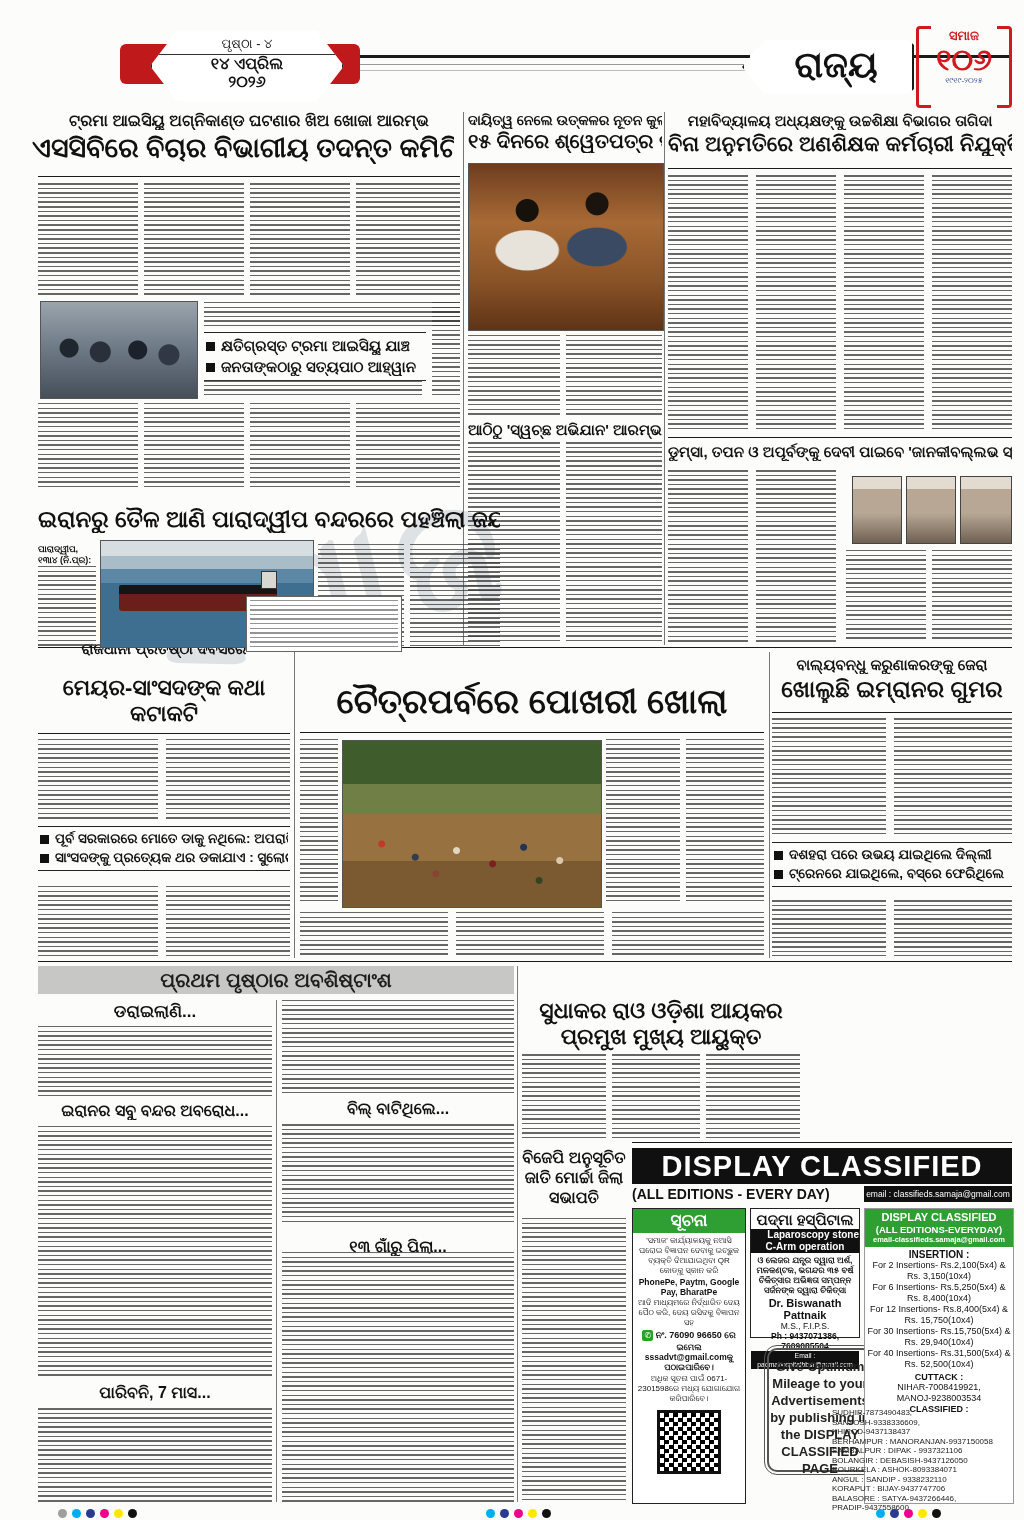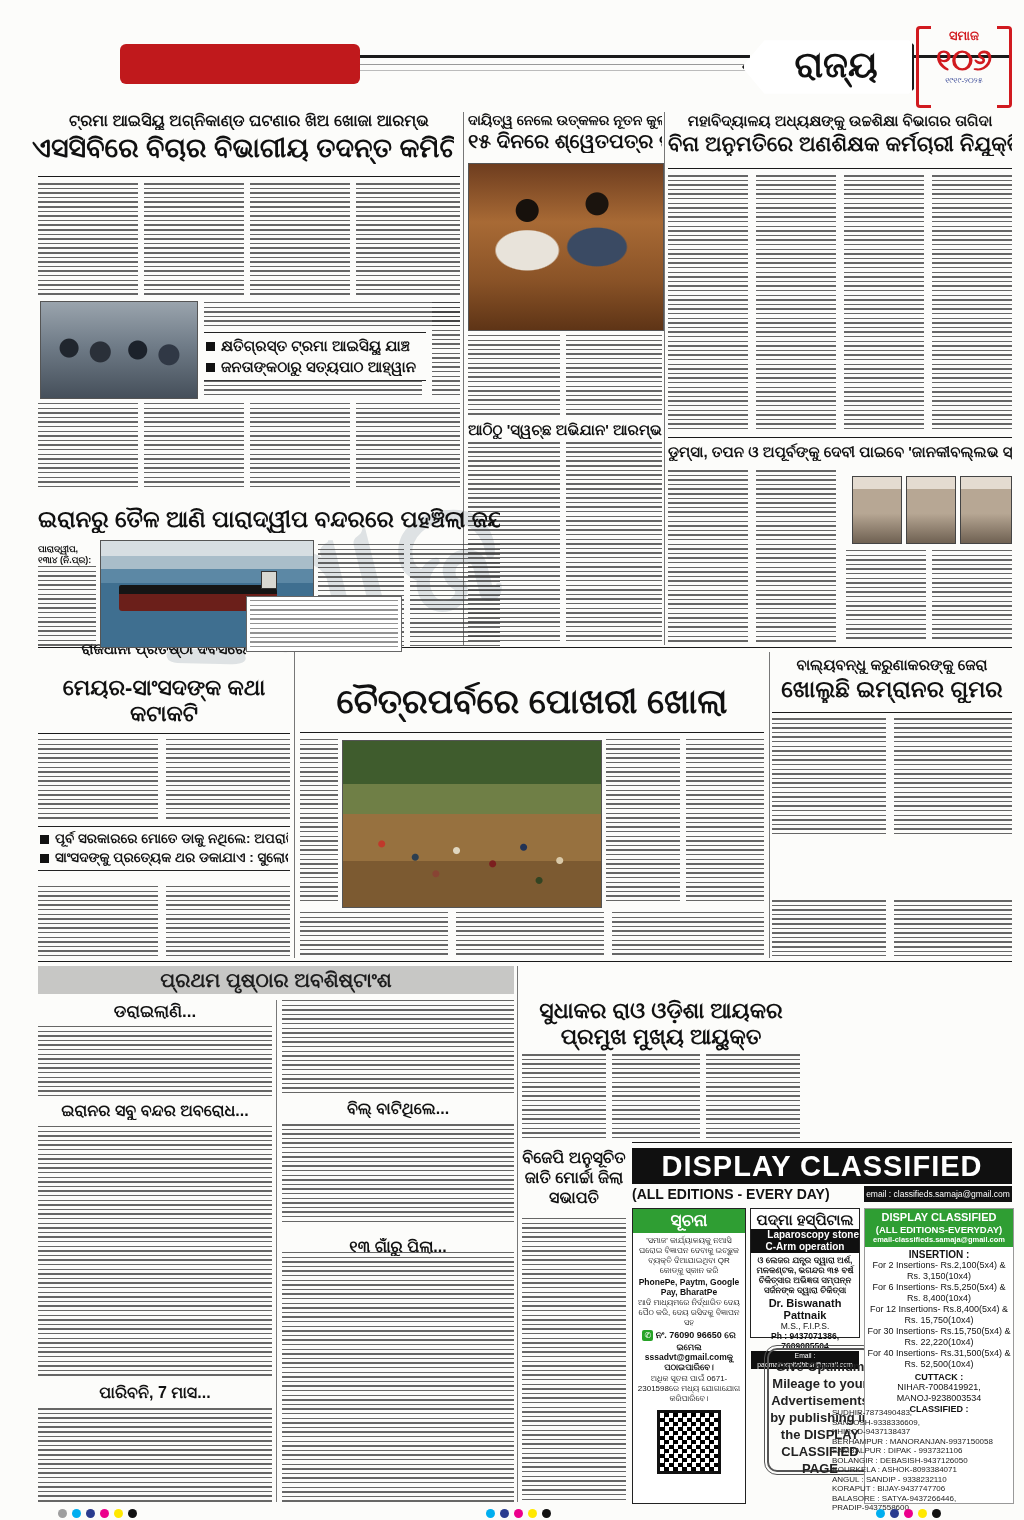--- a/index.html
+++ b/index.html
@@ -67,20 +67,25 @@
 <body>
 
 <div class="page">
 
   <div class="abs hline" style="left:150px;top:55px;width:600px;height:3px;"></div>
   <div class="abs" style="left:150px;top:64px;width:600px;height:1px;background:#999;"></div>
   <div class="abs" style="left:150px;top:70px;width:600px;height:1px;background:#bbb;"></div>
   <div class="abs hline" style="left:905px;top:55px;width:107px;height:3px;"></div>
 
   <div class="abs badge-red" style="left:120px;top:44px;width:240px;height:40px;"></div>
+  <div class="abs badge" style="left:150px;top:26px;width:190px;height:76px;">
+    <div class="ctr" style="font-size:13px;margin-top:8px;border-bottom:1px solid #333;display:inline-block;width:100%;padding-bottom:2px;">ପୃଷ୍ଠା - ୪</div>
+    <div class="ctr bold" style="font-size:16px;">୧୪ ଏପ୍ରିଲ</div>
+    <div class="ctr bold" style="font-size:16px;">୨୦୨୬</div>
+  </div>
 
   <div class="abs banner" style="left:742px;top:38px;width:168px;height:54px;">
     <div class="ctr bold" style="font-size:36px;line-height:50px;padding-left:16px;">ରାଜ୍ୟ</div>
   </div>
 
   <div class="abs" style="left:916px;top:24px;width:96px;height:86px;">
     <div class="abs bracket bl" style="left:0;top:2px;height:76px;"></div>
     <div class="abs bracket br" style="right:0;top:2px;height:76px;"></div>
     <div class="ctr" style="padding-top:4px;">
       <div style="color:#d11a1f;font-weight:bold;font-size:13px;">ସମାଜ</div>
@@ -192,20 +197,30 @@
   <div class="abs sim" style="left:686px;top:739px;width:78px;height:166px;"></div>
   <div class="abs sim" style="left:300px;top:912px;width:148px;height:44px;"></div>
   <div class="abs sim" style="left:456px;top:912px;width:148px;height:44px;"></div>
   <div class="abs sim" style="left:612px;top:912px;width:152px;height:44px;"></div>
 
   <div class="abs kicker" style="left:772px;top:656px;width:240px;font-size:15px;">ବାଲ୍ୟବନ୍ଧୁ କରୁଣାକରଙ୍କୁ ଜେରା</div>
   <div class="abs headline nowrap" style="left:772px;top:676px;width:240px;font-size:23px;">ଖୋଲୁଛି ଇମ୍ରାନର ଗୁମର</div>
   <div class="abs hline" style="left:772px;top:712px;width:240px;"></div>
   <div class="abs sim" style="left:772px;top:718px;width:114px;height:118px;"></div>
   <div class="abs sim" style="left:894px;top:718px;width:118px;height:118px;"></div>
+  <div class="abs bulletbox" style="left:772px;top:842px;width:236px;">
+    <div class="bullet" style="font-size:13.5px;">
+        <span class="sq"></span>
+        <span>ଦଶହରା ପରେ ଉଭୟ ଯାଇଥିଲେ ଦିଲ୍ଲୀ</span>
+      </div>
+    <div class="bullet" style="font-size:13.5px;margin-top:3px;">
+        <span class="sq"></span>
+        <span>ଟ୍ରେନରେ ଯାଇଥିଲେ, ବସ୍‌ରେ ଫେରିଥିଲେ</span>
+      </div>
+  </div>
   <div class="abs sim" style="left:772px;top:900px;width:114px;height:56px;"></div>
   <div class="abs sim" style="left:894px;top:900px;width:118px;height:56px;"></div>
 
   <div class="abs graybar" style="left:38px;top:966px;width:476px;height:28px;font-size:20px;line-height:28px;">ପ୍ରଥମ ପୃଷ୍ଠାର ଅବଶିଷ୍ଟାଂଶ</div>
   <div class="abs headline nowrap" style="left:38px;top:1002px;width:234px;font-size:17px;">ଡରାଇଲାଣି...</div>
   <div class="abs sim" style="left:38px;top:1026px;width:234px;height:72px;"></div>
   <div class="abs headline nowrap" style="left:38px;top:1102px;width:234px;font-size:16px;">ଇରାନର ସବୁ ବନ୍ଦର ଅବରୋଧ...</div>
   <div class="abs sim" style="left:38px;top:1126px;width:234px;height:252px;"></div>
   <div class="abs headline nowrap" style="left:38px;top:1384px;width:234px;font-size:16px;">ପାରିବନି, 7 ମାସ...</div>
   <div class="abs sim" style="left:38px;top:1408px;width:234px;height:94px;"></div>
@@ -257,21 +272,21 @@
     <div class="greenhead" style="font-size:9.5px;line-height:11px;">(ALL EDITIONS-EVERYDAY)</div>
     <div class="greenhead" style="font-size:7.5px;line-height:10px;padding-bottom:2px;">email-classifieds.samaja@gmail.com</div>
     <div class="ctr bold" style="font-size:10px;padding-top:2px;">INSERTION :</div>
     <div class="ratetxt">For 2 Insertions- Rs.2,100(5x4) &amp;</div>
     <div class="ratetxt">Rs. 3,150(10x4)</div>
     <div class="ratetxt">For 6 Insertions- Rs.5,250(5x4) &amp;</div>
     <div class="ratetxt">Rs. 8,400(10x4)</div>
     <div class="ratetxt">For 12 Insertions- Rs.8,400(5x4) &amp;</div>
     <div class="ratetxt">Rs. 15,750(10x4)</div>
     <div class="ratetxt">For 30 Insertions- Rs.15,750(5x4) &amp;</div>
-    <div class="ratetxt">Rs. 22,220(10x4)</div>
+    <div class="ratetxt">Rs. 29,940(10x4)</div>
     <div class="ratetxt">For 40 Insertions- Rs.31,500(5x4) &amp;</div>
     <div class="ratetxt">Rs. 52,500(10x4)</div>
     <div class="ctr bold" style="font-size:9px;padding-top:2px;">CUTTACK :</div>
     <div class="ratetxt">NIHAR-7008419921,</div>
     <div class="ratetxt">MANOJ-9238003534</div>
     <div class="ctr bold" style="font-size:9px;">CLASSIFIED :</div>
   </div>
   <div class="abs" style="left:832px;top:1408px;width:180px;font-size:8px;line-height:9.5px;color:#222;">
     <div>SUDHIR-7873490483,</div>
     <div>SANTOSH-9338336609,</div>

